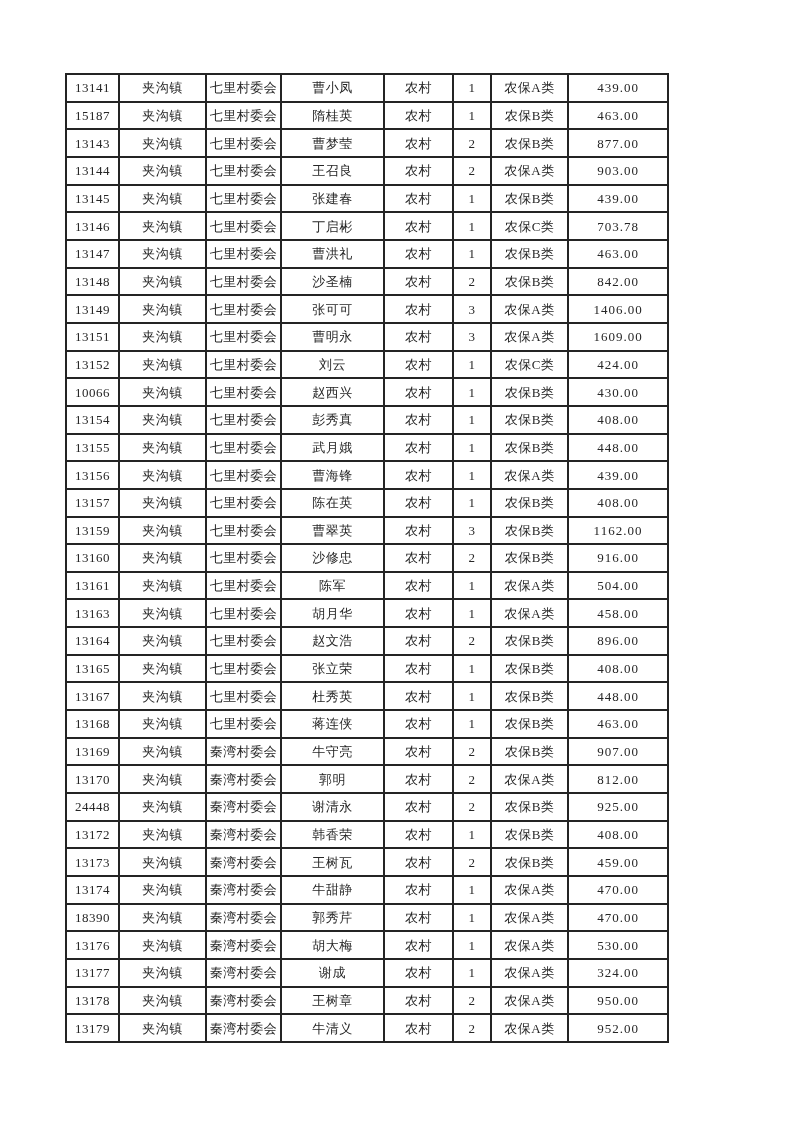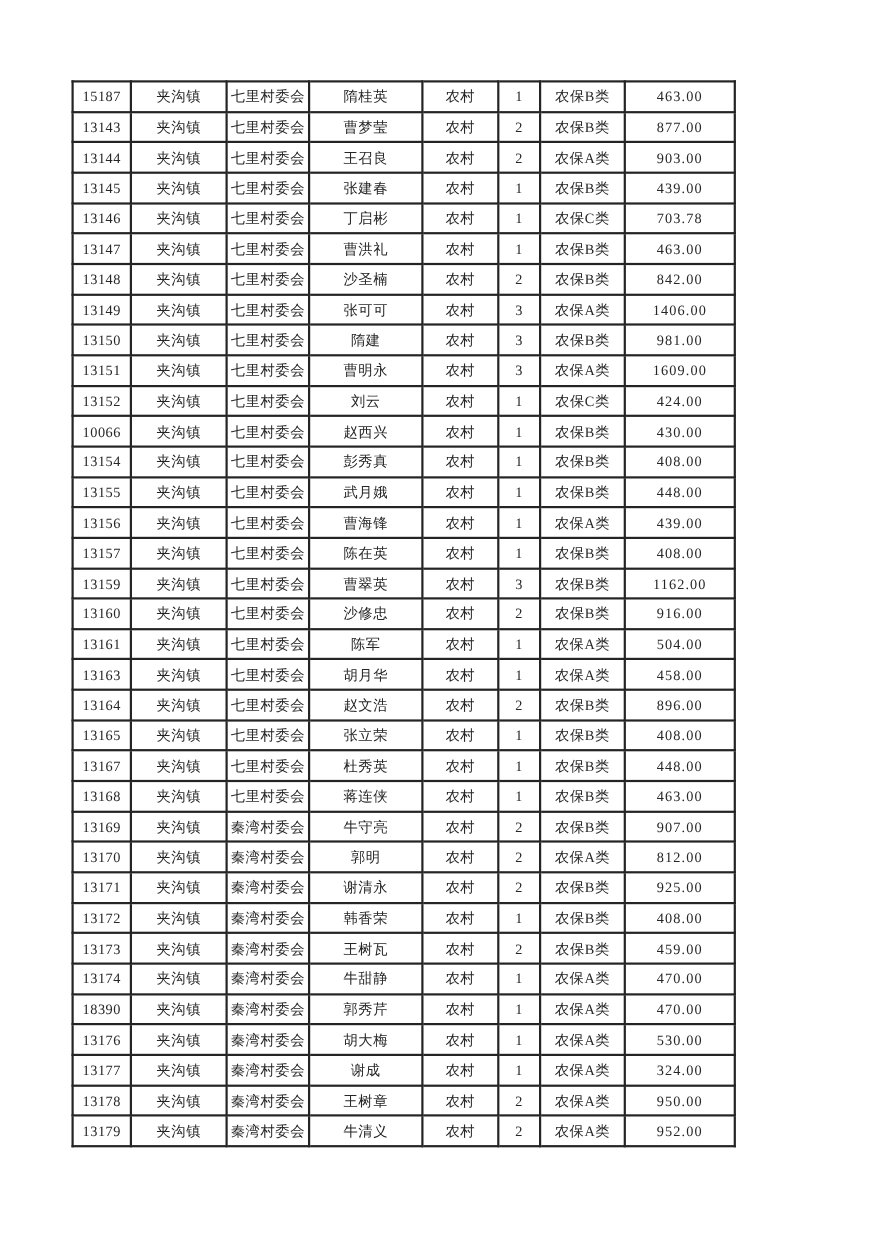--- a/index.html
+++ b/index.html
@@ -65,20 +65,30 @@
         <col style="width: 87px;">
         <col style="width: 75px;">
         <col style="width: 103px;">
         <col style="width: 69px;">
         <col style="width: 38px;">
         <col style="width: 77px;">
         <col style="width: 100px;">
       </colgroup>
     <tbody>
         <tr>
+          <td>13141</td>
+          <td>夹沟镇</td>
+          <td>七里村委会</td>
+          <td>曹小凤</td>
+          <td>农村</td>
+          <td>1</td>
+          <td>农保A类</td>
+          <td>439.00</td>
+        </tr>
+        <tr>
           <td>15187</td>
           <td>夹沟镇</td>
           <td>七里村委会</td>
           <td>隋桂英</td>
           <td>农村</td>
           <td>1</td>
           <td>农保B类</td>
           <td>463.00</td>
         </tr>
         <tr>
@@ -145,30 +155,20 @@
           <td>13149</td>
           <td>夹沟镇</td>
           <td>七里村委会</td>
           <td>张可可</td>
           <td>农村</td>
           <td>3</td>
           <td>农保A类</td>
           <td>1406.00</td>
         </tr>
         <tr>
-          <td>13150</td>
-          <td>夹沟镇</td>
-          <td>七里村委会</td>
-          <td>隋建</td>
-          <td>农村</td>
-          <td>3</td>
-          <td>农保B类</td>
-          <td>981.00</td>
-        </tr>
-        <tr>
           <td>13151</td>
           <td>夹沟镇</td>
           <td>七里村委会</td>
           <td>曹明永</td>
           <td>农村</td>
           <td>3</td>
           <td>农保A类</td>
           <td>1609.00</td>
         </tr>
         <tr>
@@ -325,21 +325,21 @@
           <td>13170</td>
           <td>夹沟镇</td>
           <td>秦湾村委会</td>
           <td>郭明</td>
           <td>农村</td>
           <td>2</td>
           <td>农保A类</td>
           <td>812.00</td>
         </tr>
         <tr>
-          <td>13171</td>
+          <td>24448</td>
           <td>夹沟镇</td>
           <td>秦湾村委会</td>
           <td>谢清永</td>
           <td>农村</td>
           <td>2</td>
           <td>农保B类</td>
           <td>925.00</td>
         </tr>
         <tr>
           <td>13172</td>

